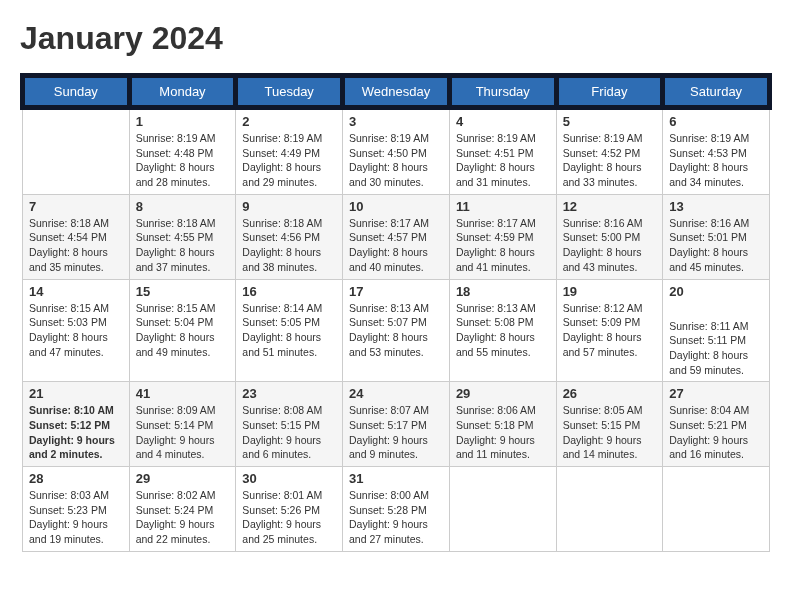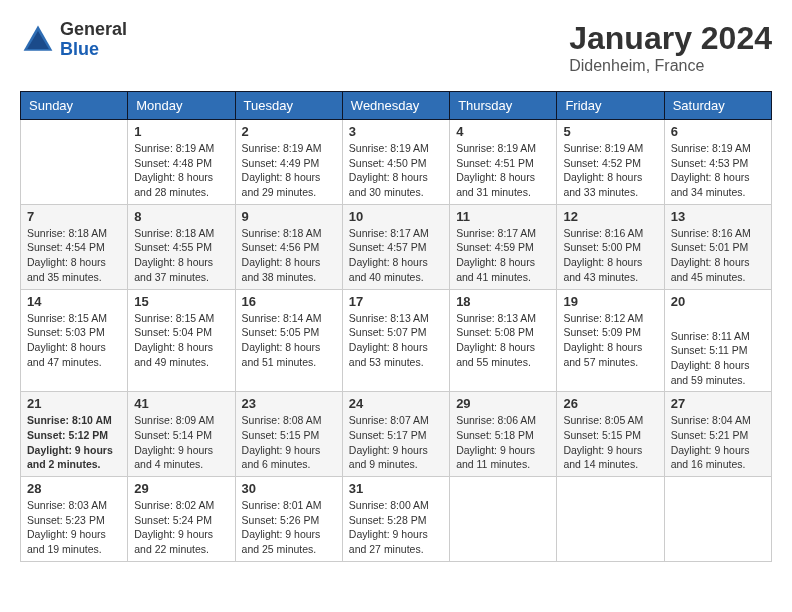--- a/index.html
+++ b/index.html
@@ -48,24 +48,24 @@
     }
     .calendar {
       width: 100%;
       border-collapse: collapse;
       font-size: 11px;
     }
     .calendar th {
       background-color: #2e6db4;
       color: #fff;
       padding: 6px 8px;
-      text-align: left;
+      text-align: center;
       font-size: 13px;
       font-weight: normal;
-      border: 1px solid #0f172a;
+      border: 5px solid #0f172a;
     }
     .calendar td {
       border: 1px solid #ccc;
       padding: 4px 6px;
       vertical-align: top;
       width: 107px;
       min-height: 80px;
       background: #fff;
     }
     .calendar tr:nth-child(even) td {
@@ -83,33 +83,22 @@
       line-height: 1.4;
     }
     .empty-cell {
       background: #fff !important;
     }
   </style>
 </head>
 <body>
 
 <div class="header">
-  <div class="logo">
-    <svg class="logo-icon" viewBox="0 0 40 40">
-      <polygon points="20,4 36,32 4,32" fill="#2e6db4"></polygon>
-      <polygon points="20,10 32,30 8,30" fill="#1a4a8a"></polygon>
-    </svg>
-    <div class="logo-text">
-      <span class="logo-general">General</span>
-      <span class="logo-blue">Blue</span>
-    </div>
-  </div>
   <div class="title-block">
     <div class="month-title">January 2024</div>
-    <div class="location">Didenheim, France</div>
   </div>
 </div>
 
 <table class="calendar">
   <thead>
     <tr>
       <th>Sunday</th>
       <th>Monday</th>
       <th>Tuesday</th>
       <th>Wednesday</th>

